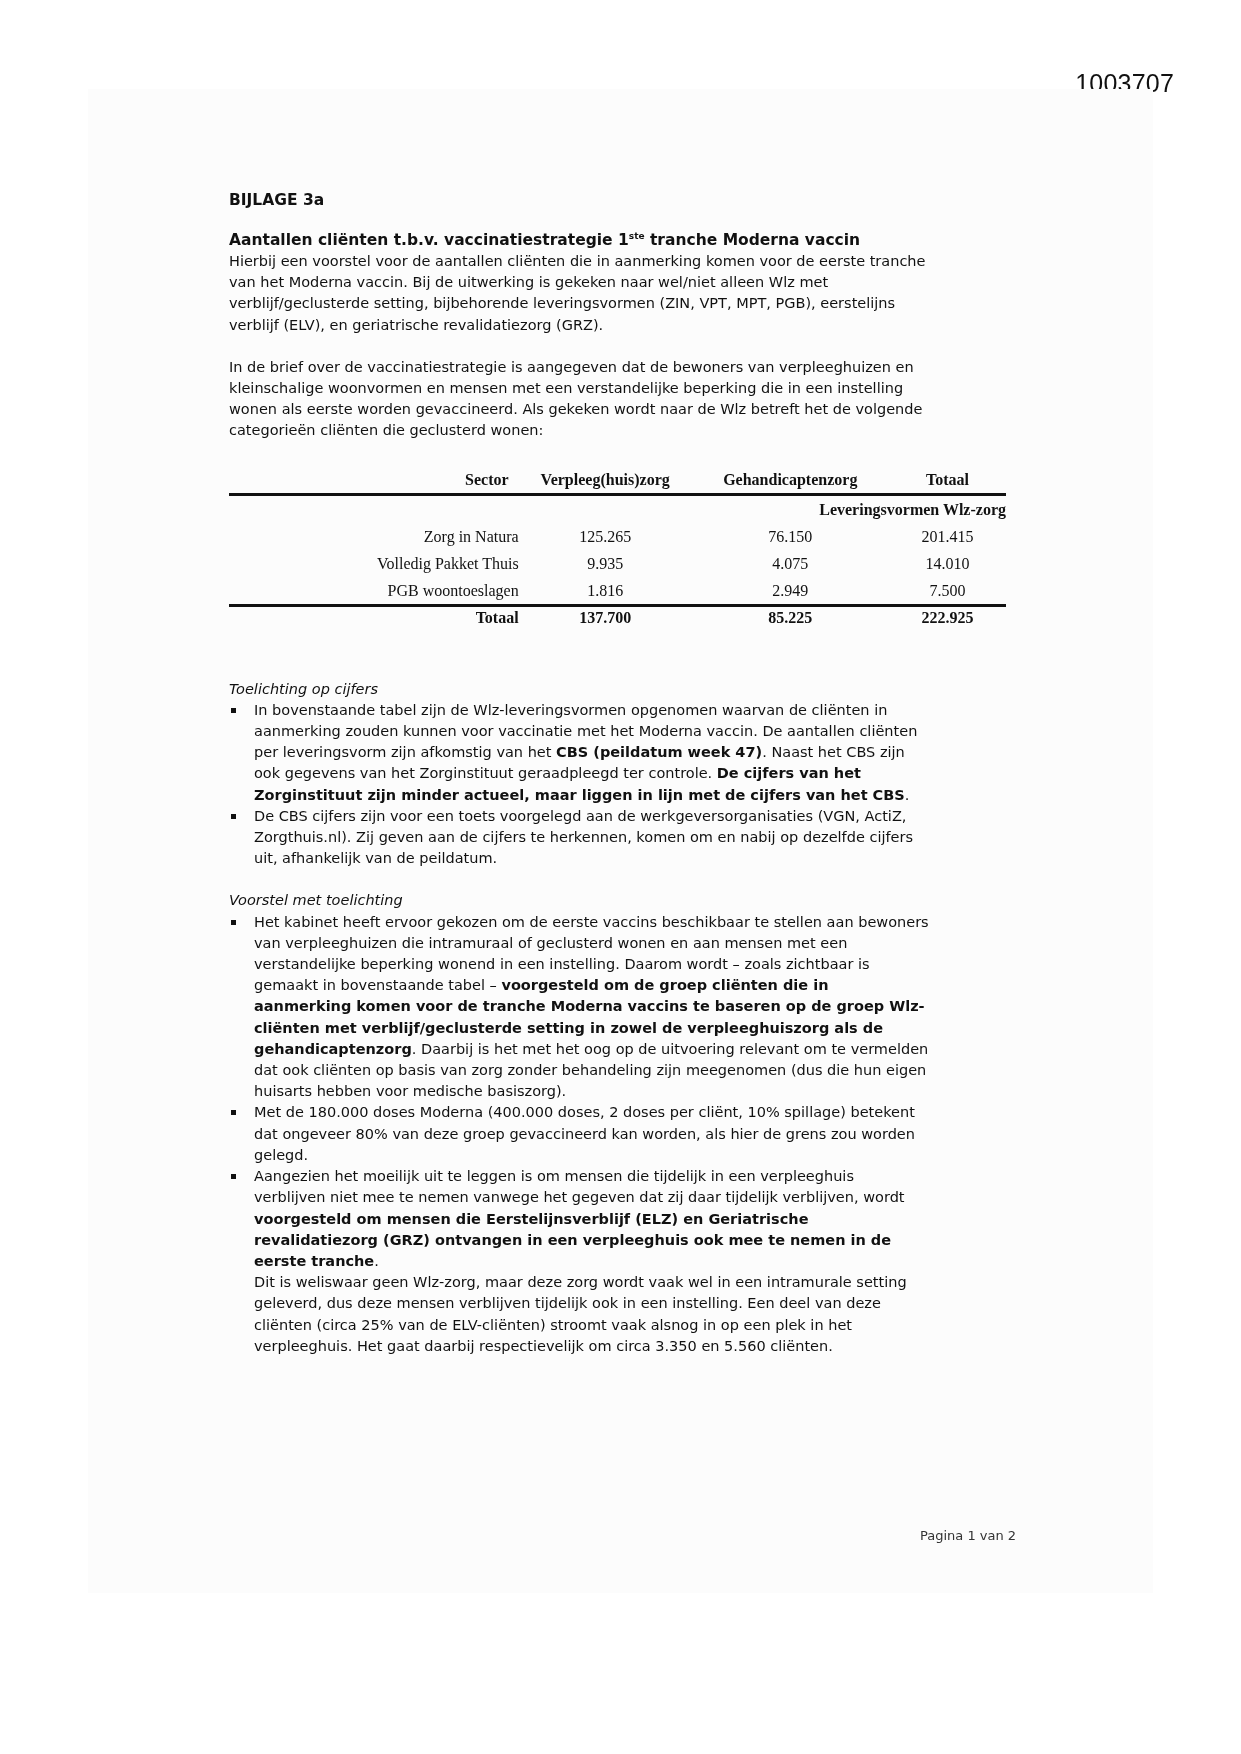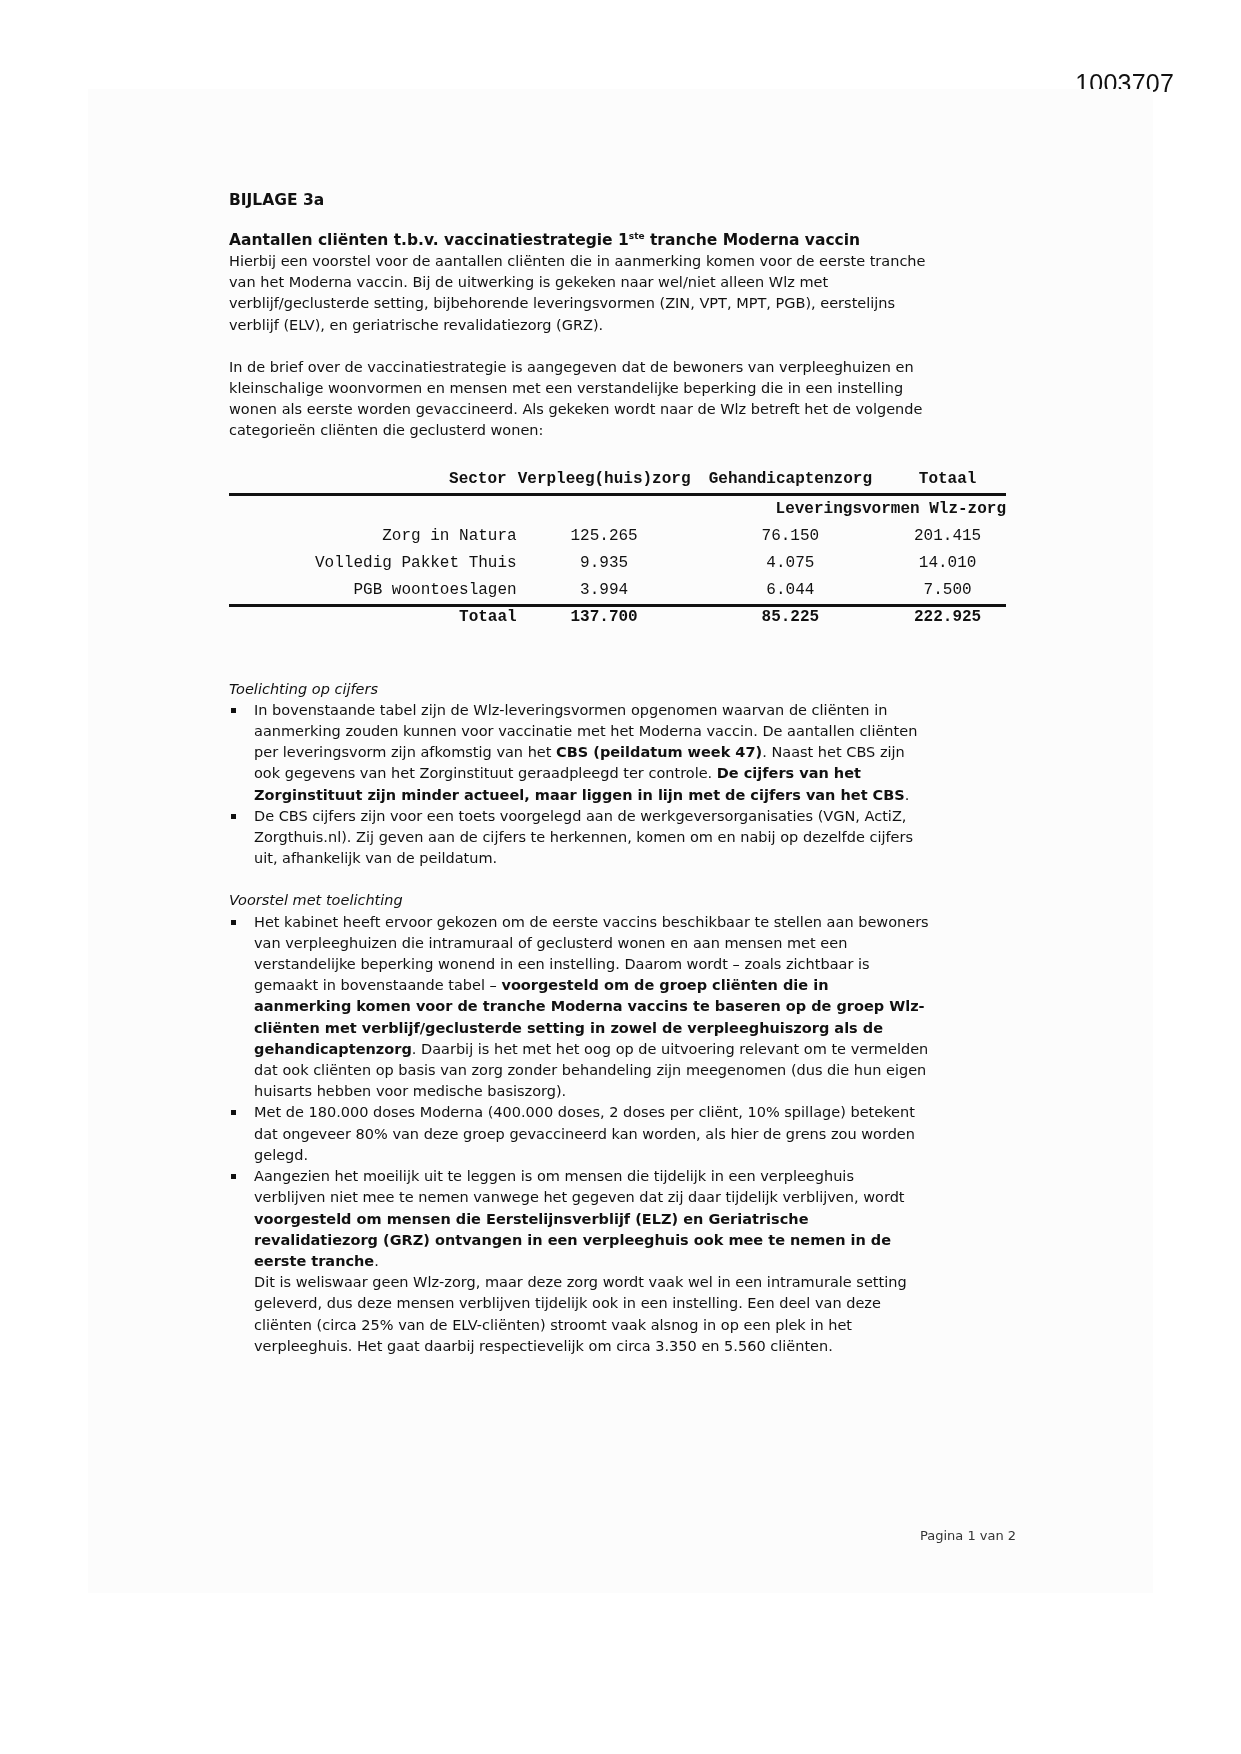--- a/index.html
+++ b/index.html
@@ -63,21 +63,21 @@
     }
     .para-gap {
       height: 21px;
     }
     
     .tbl {
       margin-top: 25px;
       width: 777px;
       margin-left: 0px;
       border-collapse: collapse;
-      font-family: Liberation Mono, monospace;
+      font-family: Liberation Serif, serif;
       font-size: 16px;
     }
     .tbl th {
       font-weight: bold;
       font-size: 16px;
       padding: 0 0 2px 0;
       height: 24px;
       vertical-align: bottom;
       border-bottom: 3px solid #111;
     }
@@ -167,22 +167,22 @@
         <td class="c-t">201.415</td>
       </tr>
       <tr>
         <td class="c-label">Volledig Pakket Thuis</td>
         <td class="c-v">9.935</td>
         <td class="c-g">4.075</td>
         <td class="c-t">14.010</td>
       </tr>
       <tr>
         <td class="c-label">PGB woontoeslagen</td>
-        <td class="c-v">3.994</td>
-        <td class="c-g">6.044</td>
+        <td class="c-v">1.816</td>
+        <td class="c-g">2.949</td>
         <td class="c-t">7.500</td>
       </tr>
       <tr class="total">
         <td class="c-label">Totaal</td>
         <td class="c-v">137.700</td>
         <td class="c-g">85.225</td>
         <td class="c-t">222.925</td>
       </tr>
     </tbody>
   </table>

